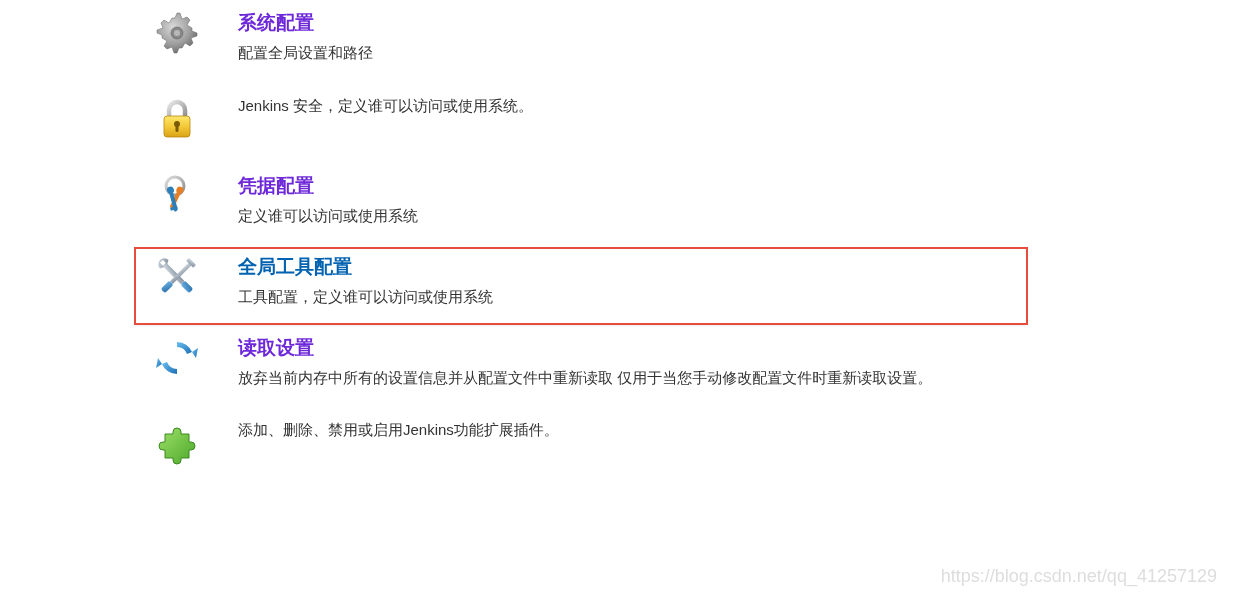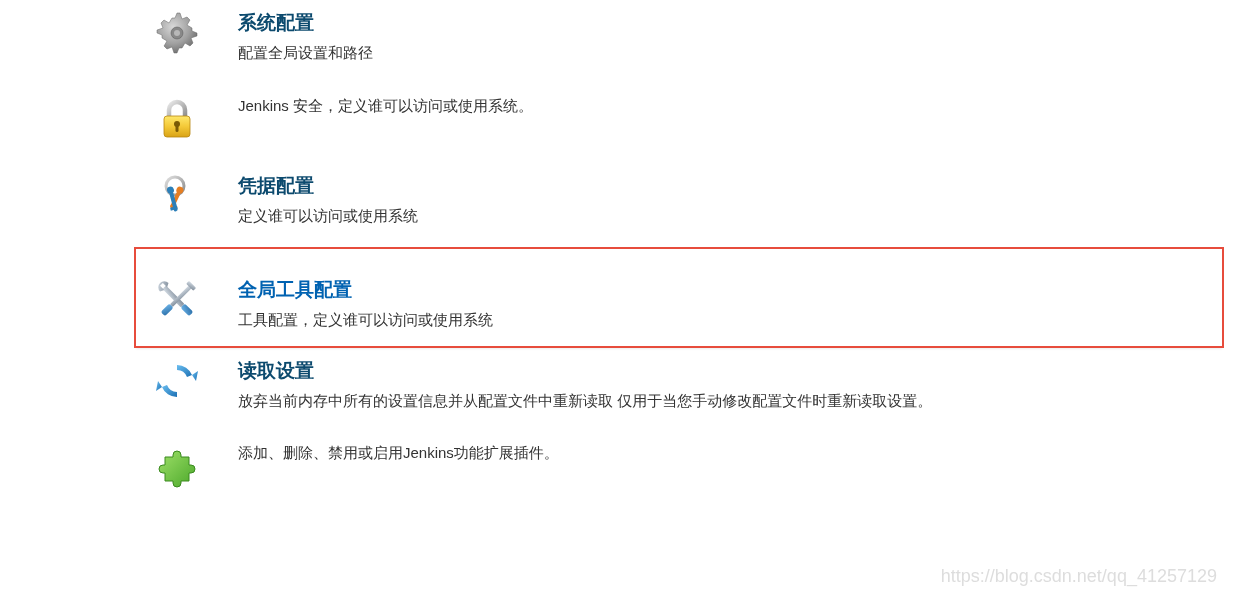--- a/index.html
+++ b/index.html
@@ -16,45 +16,45 @@
     }
     .menu-item {
       display: flex;
       align-items: flex-start;
       padding: 8px 0 20px 0;
       cursor: pointer;
       position: relative;
     }
     .menu-item.highlighted {
       border: 2px solid #e74c3c;
-      padding: 26px 0 14px 0;
+      padding: 3px 0 14px 0;
       margin-left: -18px;
       padding-left: 16px;
       margin-right: 0;
-      width: 1090px;
+      width: 894px;
       border-bottom: 2px solid #e74c3c;
       box-shadow: 0 3px 2px -2px rgba(0,0,0,0.08);
     }
     .icon-wrap {
       width: 50px;
       height: 50px;
       display: flex;
       align-items: center;
       justify-content: center;
       flex-shrink: 0;
       margin-right: 36px;
     }
     .text-wrap {
       flex: 1;
       padding-top: 2px;
     }
     .item-title {
       font-size: 19px;
       font-weight: bold;
-      color: #0c4a6e;
+      color: #6d28d9;
       margin-bottom: 6px;
     }
     .menu-item.highlighted .item-title {
       color: #0062b1;
     }
     .item-desc {
       font-size: 15px;
       color: #333;
       line-height: 1.5;
     }

